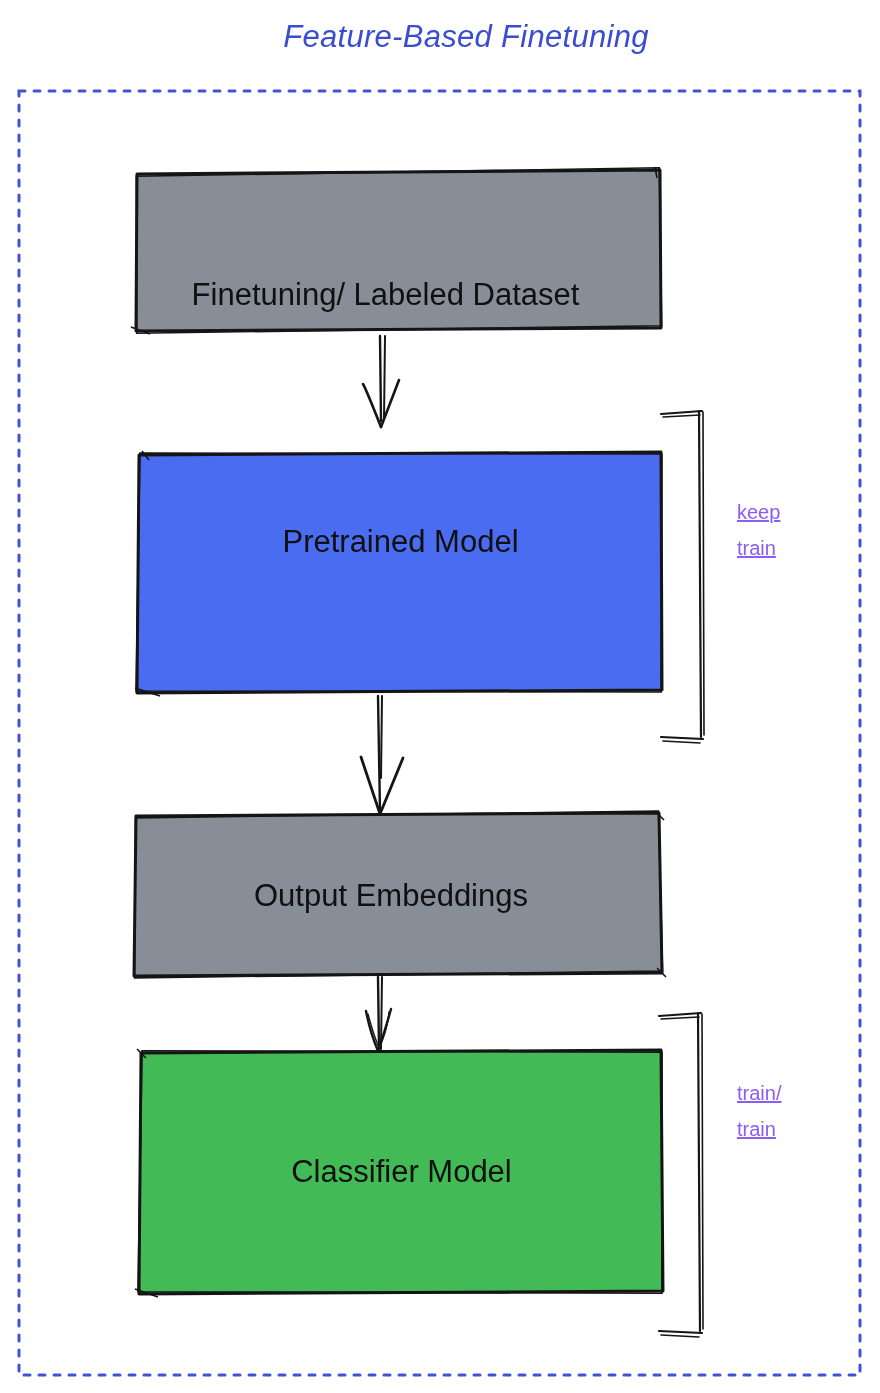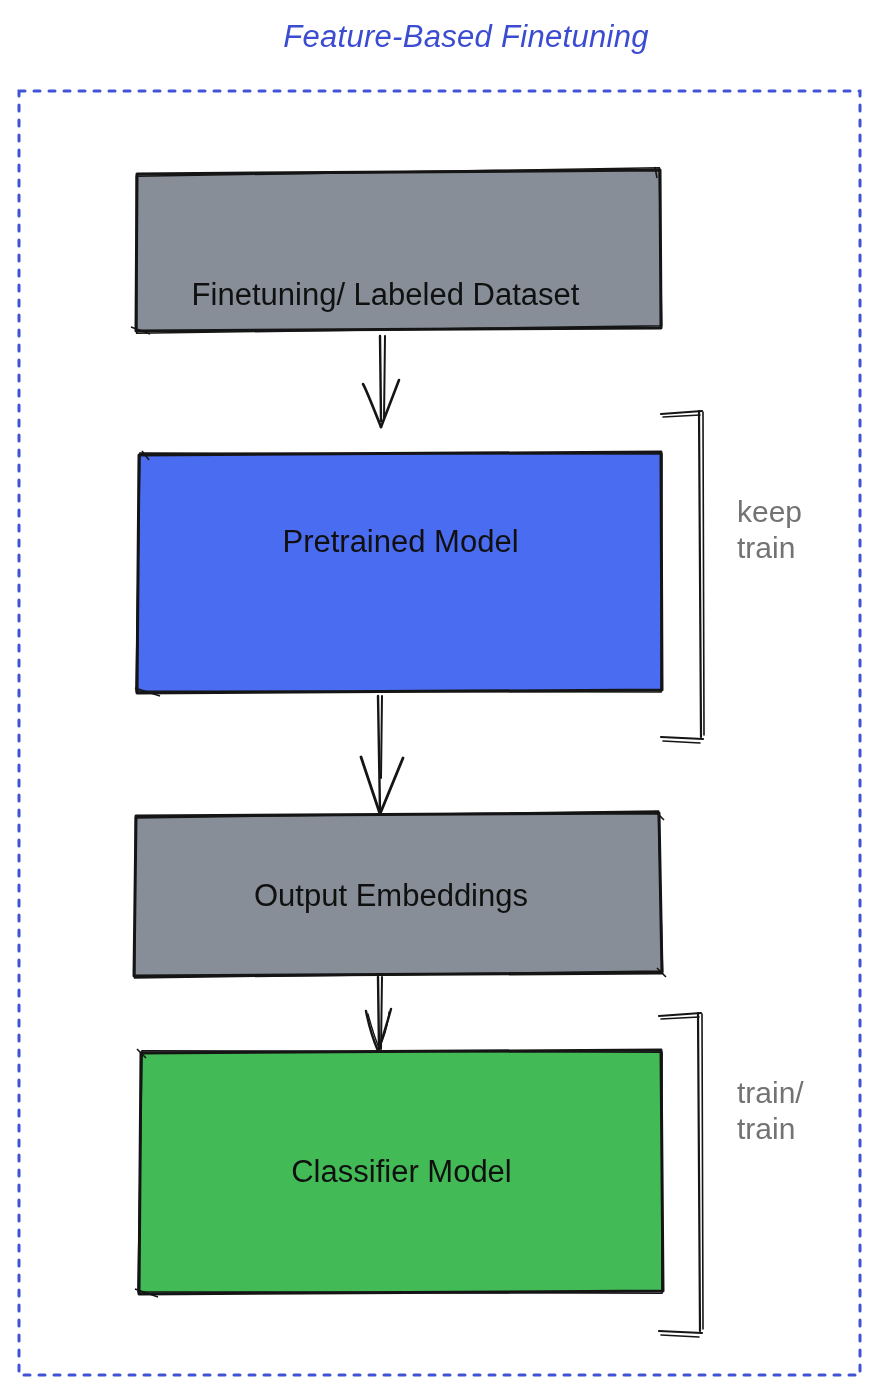--- a/index.html
+++ b/index.html
@@ -42,24 +42,25 @@
     white-space: nowrap;
   }
   .node-label-1 { left: 137px; top: 172px; width: 523px; height: 182px; margin-top: 48px; }
   .node-label-1 .shift { transform: translate(-13px, -16px); }
   .node-label-2 { left: 139px; top: 453px; width: 523px; height: 177px; }
   .node-label-3 { left: 136px; top: 814px; width: 526px; height: 164px; }
   .node-label-3 .shift { transform: translate(-8px, 0); }
   .node-label-4 { left: 141px; top: 1052px; width: 521px; height: 240px; border-radius: 8px; }
   .side-label {
     position: absolute;
-    font-size: 30px;
+    font-size: 20px;
     line-height: 36px;
-    color: #737373;
+    color: #8b5cf6;
     white-space: nowrap;
+    text-decoration: underline;
   }
   .side-label-frozen { left: 737px; top: 494px; }
   .side-label-train  { left: 737px; top: 1075px; }
 </style>
 </head>
 <body>
 
 <div class="stage">
 
   <div class="diagram-title" style="color: rgb(59, 76, 209);">Feature-Based Finetuning</div>

